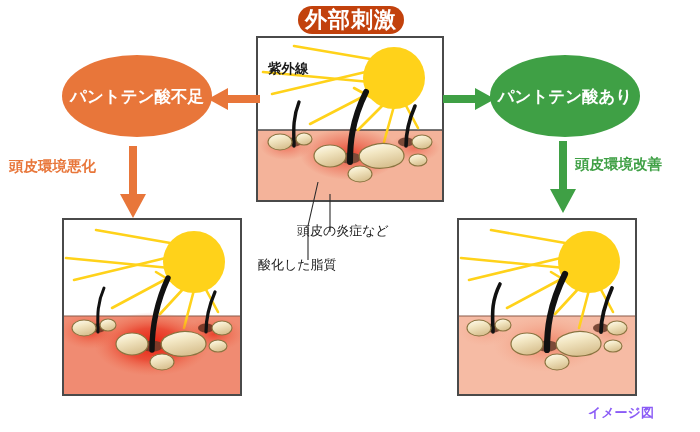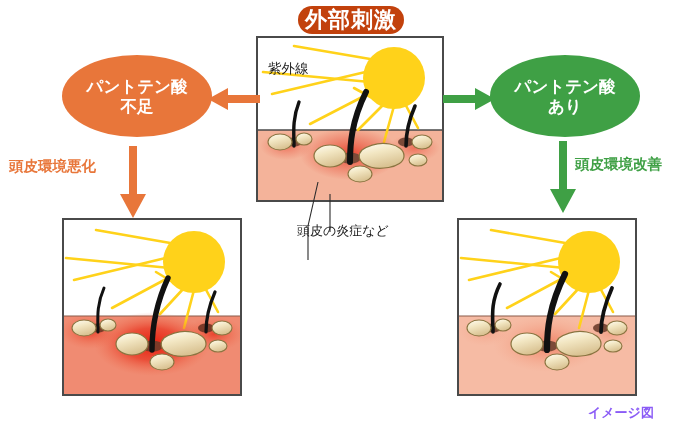--- a/index.html
+++ b/index.html
@@ -38,21 +38,21 @@
   }
 
   
   .pill {
     position: absolute;
     border-radius: 50%;
     color: #ffffff;
     font-weight: bold;
     font-size: 16.5px;
     display: flex;
-    flex-direction: column;
+    flex-direction: row;
     align-items: center;
     justify-content: center;
     line-height: 1.22;
     text-align: center;
     z-index: 5;
   }
   .pill.orange {
     left: 62px;
     top: 55px;
     width: 150px;
@@ -123,20 +123,21 @@
   .panel svg { display: block; width: 100%; height: 100%; }
 
   .uv-label {
     position: absolute;
     left: 268px;
     top: 60px;
     font-size: 13.5px;
     color: #1a1a1a;
     z-index: 3;
     white-space: nowrap;
+    font-weight: bold;
   }
 
   
   .anno {
     position: absolute;
     font-size: 13px;
     color: #1a1a1a;
     white-space: nowrap;
     z-index: 5;
   }
@@ -268,20 +269,21 @@
   <div class="uv-label">紫外線</div>
 
   <div class="leaders">
     <svg viewBox="0 0 200 110">
       <polyline points="68,22 58,66 58,100" fill="none" stroke="#2b2b2b" stroke-width="1.1"></polyline>
       <polyline points="80,34 80,66 80,72" fill="none" stroke="#2b2b2b" stroke-width="1.1"></polyline>
     </svg>
   </div>
 
   <div class="anno inflam">頭皮の炎症など</div>
+  <div class="anno lipid">酸化した脂質</div>
 
   <div class="panel bl">
     <svg viewBox="0 0 176 174" preserveAspectRatio="none">
       <defs>
         <radialGradient id="l-inf1" cx="50%" cy="50%" r="50%">
           <stop offset="0%" stop-color="#e81a0a" stop-opacity="0.95"></stop>
           <stop offset="50%" stop-color="#e8321e" stop-opacity="0.7"></stop>
           <stop offset="100%" stop-color="#ef6a4a" stop-opacity="0"></stop>
         </radialGradient>
         <radialGradient id="l-inf2" cx="50%" cy="50%" r="50%">

